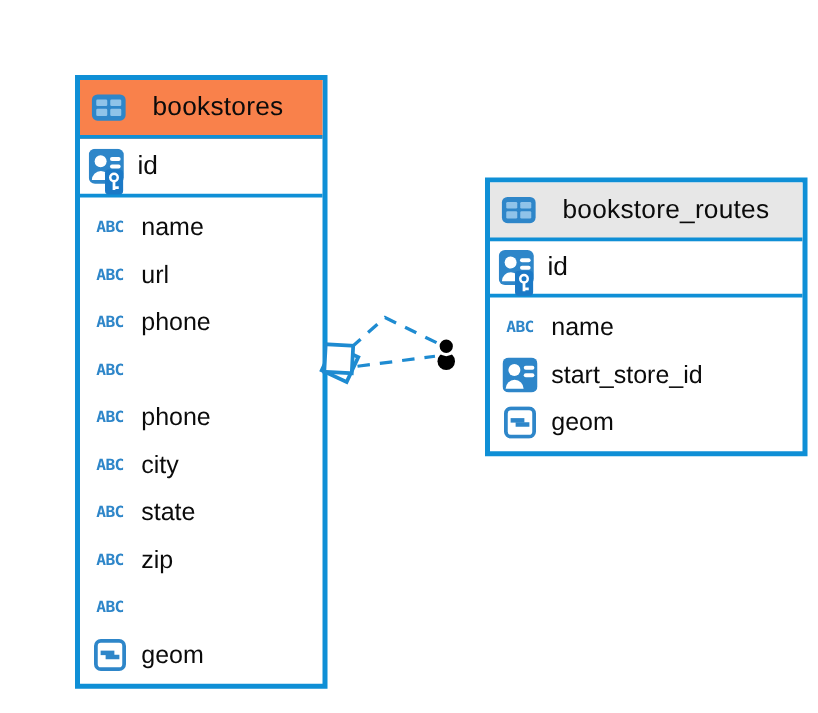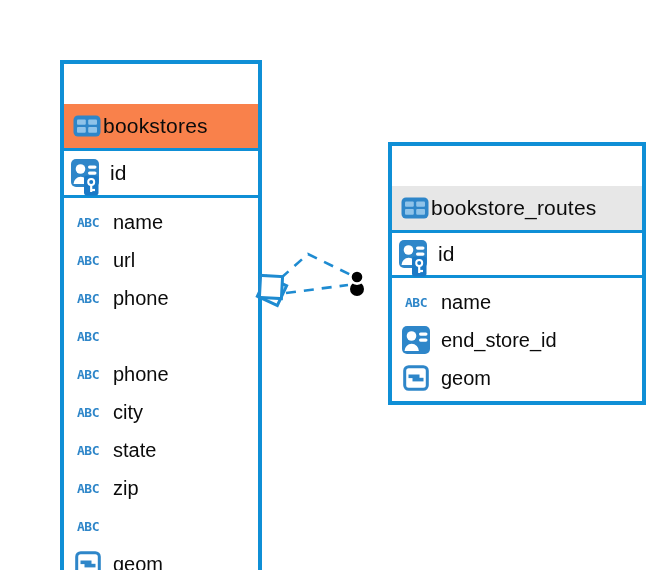--- a/index.html
+++ b/index.html
@@ -10,27 +10,26 @@
     -webkit-font-smoothing:antialiased;
   }
   .table-card{
     position:absolute;
     background:#ffffff;
     border:4px solid #0F8FD6;
     box-sizing:border-box;
     z-index:1;
   }
   .table-header{
-    display:flex;align-items:center;gap:1px;
+    display:flex;align-items:center;gap:20px;
     height:44px;padding:0 8px;
     border-bottom:3px solid #0F8FD6;
     font-size:21px;color:#0b0b0b;
     letter-spacing:0.2px;
     white-space:nowrap;
-    margin-top:40px;
   }
   .pk-row{
     display:flex;align-items:center;gap:9px;
     height:44px;padding:0 7px;
     border-bottom:3px solid #0F8FD6;
     font-size:21px;font-weight:normal;color:#0b0b0b;
   }
   .fields{padding:5px 0 4px 0;}
   .field-row{
     display:flex;align-items:center;gap:10px;
@@ -179,21 +178,21 @@
     <div class="field-row">
       <span class="icon-box">
         <svg width="28" height="28" viewBox="0 0 28 28">
           <rect x="0" y="0" width="28" height="28" rx="5" fill="#2E86C9"></rect>
           <circle cx="9.5" cy="10" r="4.8" fill="#ffffff"></circle>
           <path d="M2.5 25 a7.2 7.2 0 0 1 14.4 0 z" fill="#ffffff"></path>
           <rect x="17" y="6.5" width="8.5" height="3.2" rx="1.6" fill="#ffffff"></rect>
           <rect x="17" y="12.5" width="8.5" height="3.2" rx="1.6" fill="#ffffff"></rect>
         </svg>
       </span>
-      <span class="field-label">end_store_id</span>
+      <span class="field-label">start_store_id</span>
     </div>
     <div class="field-row">
       <span class="icon-box">
         <svg width="26" height="26" viewBox="0 0 26 26">
           <rect x="1.7" y="1.7" width="22.6" height="22.6" rx="4" fill="#ffffff" stroke="#2E86C9" stroke-width="3"></rect>
           <rect x="5.5" y="9.5" width="11" height="3.6" fill="#2E86C9"></rect>
           <rect x="9.5" y="12.8" width="11" height="3.6" fill="#2E86C9"></rect>
         </svg>
       </span>
       <span class="field-label">geom</span>

